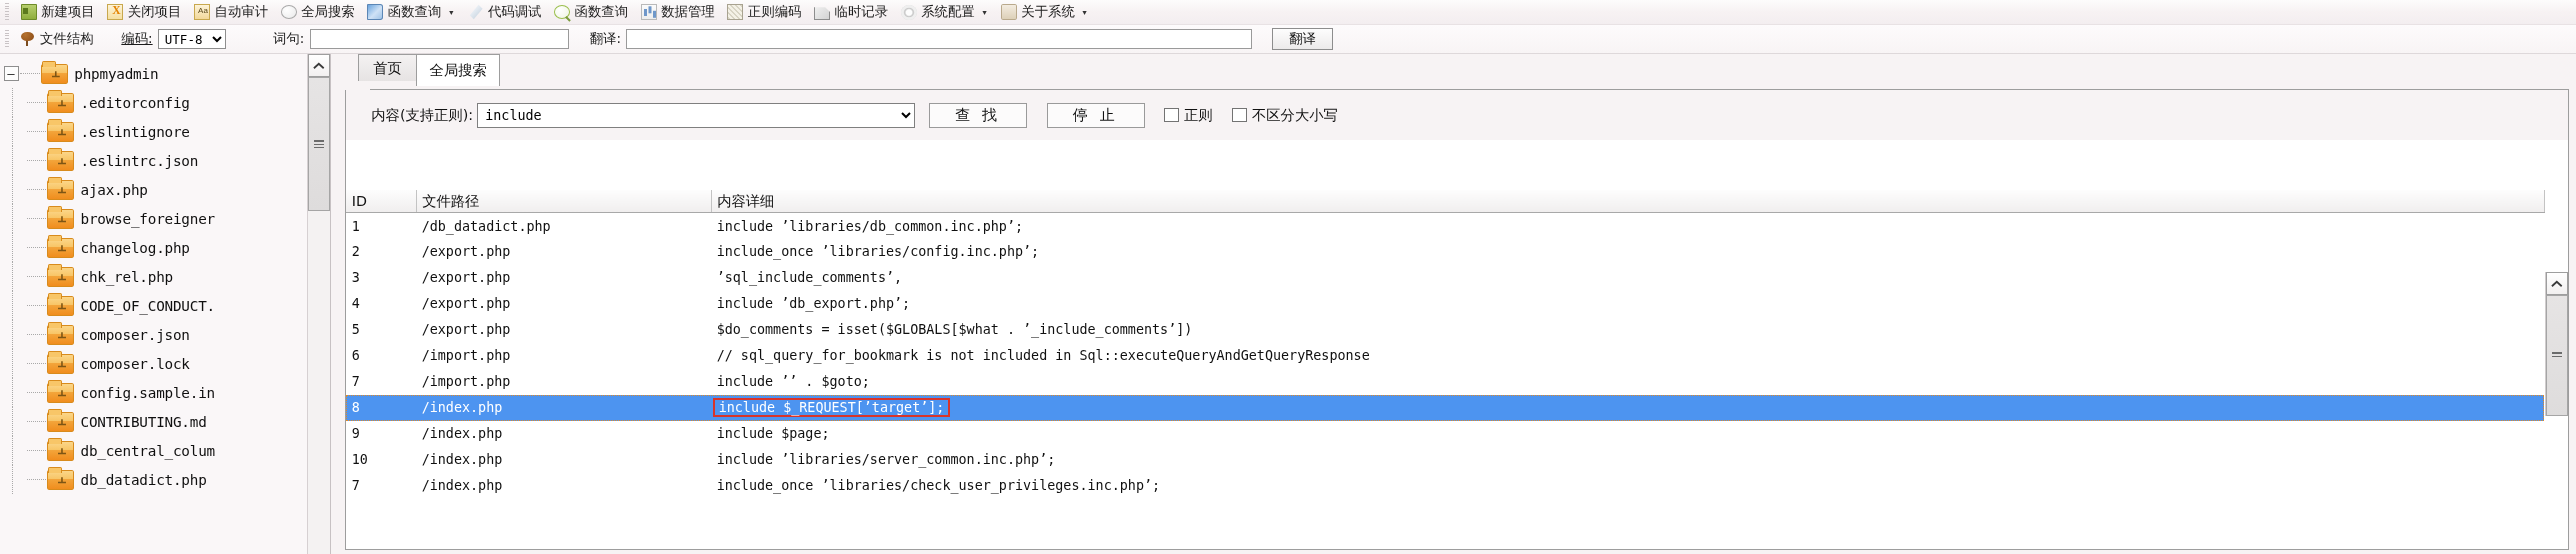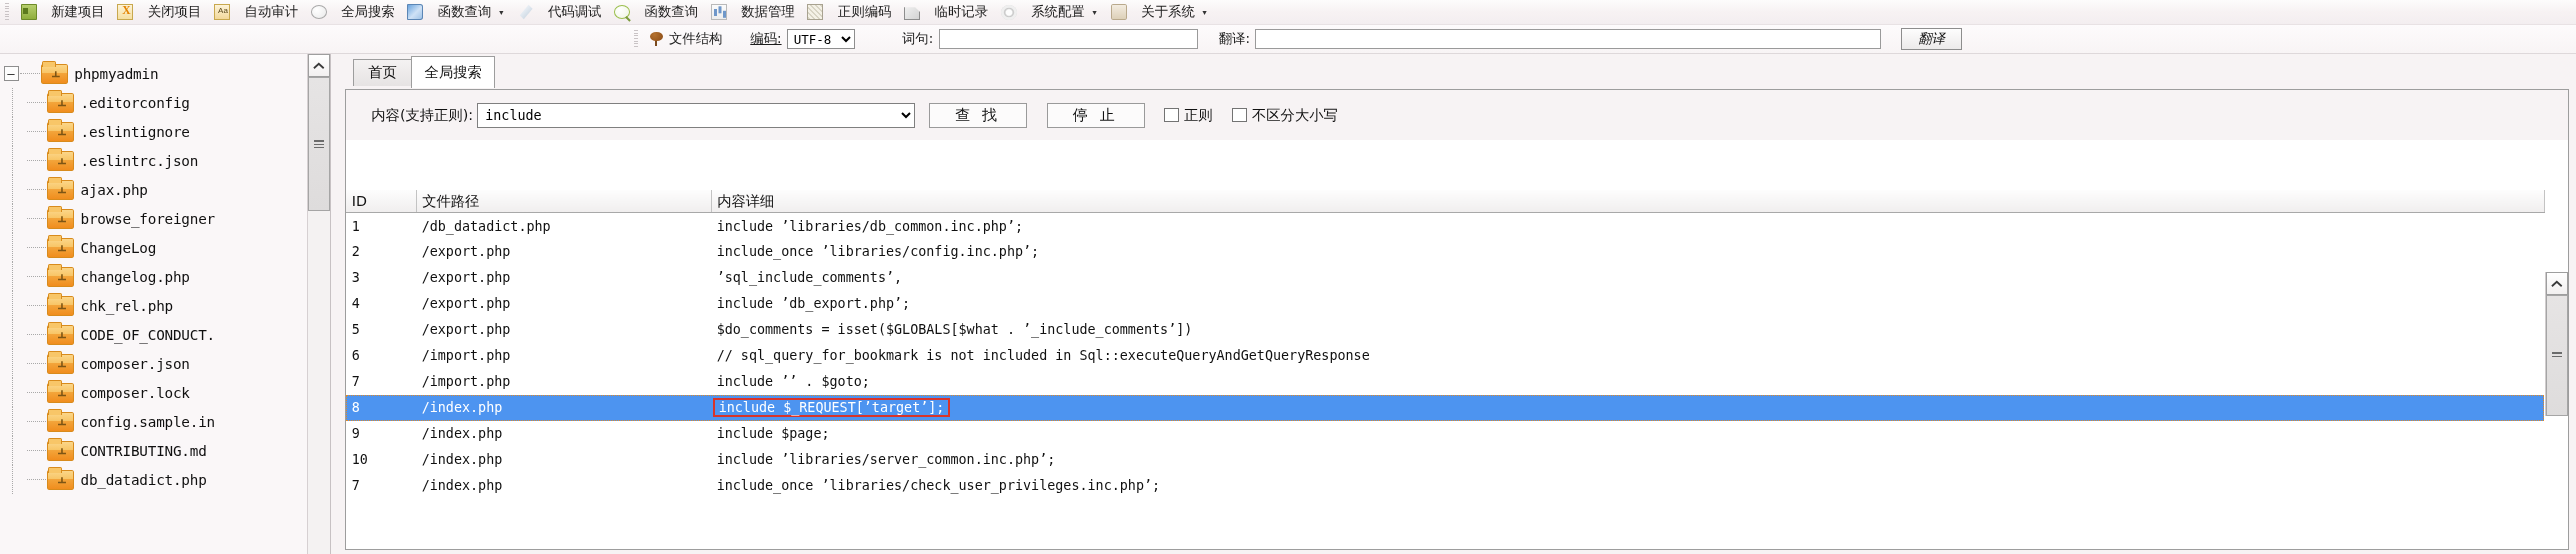--- a/index.html
+++ b/index.html
@@ -18,21 +18,21 @@
     background:linear-gradient(to bottom,#fdfcfc 0%,#f7f2f3 50%,#f3eef0 100%);
     display:flex; align-items:center;
     padding-left:5.4px;
     border-bottom:0.9px solid #e8e2e4;
   }
   .grip { width:3.6px; height:18px; margin-right:5.4px;
           background-image:repeating-linear-gradient(to bottom,#c9c3c5 0 0.9px,transparent 0.9px 2.7px);
   }
   .tb-item { display:flex; align-items:center; height:23px; padding:0 6.3px; cursor:default; white-space:nowrap; }
   .tb-ico { width:16px; height:16px; margin-right:4.5px; position:relative; flex:0 0 16px; }
-  .tb-label { font-size:13.4px; color:#1c1c1c; font-family:Liberation Sans, sans-serif; letter-spacing:0px;margin-left:10px;}
+  .tb-label { font-size:13.4px; color:#1c1c1c; font-family:Liberation Sans, sans-serif; letter-spacing:0px;}
   .tb-caret { margin-left:6.3px; font-size:7.2px; color:#333; }
 
   
   .ico-newproj{background:linear-gradient(to bottom,#b7cf6e,#8fae3c);border:0.9px solid #6d8a28;border-radius:0.9px;}
   .ico-newproj:after{content:"";position:absolute;left:1.8px;top:2.7px;width:4.5px;height:6.3px;background:#5c7a1d;}
   .ico-closeproj{background:linear-gradient(to bottom,#fdf3d8,#f5dfa0);border:0.9px solid #c8a84e;}
   .ico-closeproj:after{content:"X";position:absolute;left:0;top:-0.9px;width:16px;text-align:center;
       font:bold 11.6px "Liberation Serif",serif;color:#e38300;}
   .ico-audit{background:linear-gradient(to bottom,#fdf3d8,#f2d89a);border:0.9px solid #c8a84e;}
   .ico-audit:after{content:"Aa";position:absolute;left:0;top:0.9px;width:16px;text-align:center;
@@ -56,42 +56,41 @@
       clip-path:polygon(0 20%,70% 20%,100% 50%,100% 100%,0 100%);}
   .ico-sysconf{width:15px;height:15px;border-radius:50%;
       background:radial-gradient(circle,#fdfdfd 25%,#c9c9c9 38%,#e4e4e4 60%,#b5b5b5 100%);
       box-shadow:inset 0 0 0 2.7px #efefef;}
   .ico-about{background:linear-gradient(to bottom,#f3ece0,#ddd0b8);border:0.9px solid #b9a98c;border-radius:1.8px;}
 
   
   #toolbar2 {
     height:29px;
     background:linear-gradient(to bottom,#fdfbfc 0%,#f8f4f5 100%);
-    display:flex; align-items:center; padding-left:20px;
+    display:flex; align-items:center; padding-left:5px;
     border-bottom:0.9px solid #ded8da;
-    justify-content:center;
   }
   .t2-label { font-size:13.4px; color:#1c1c1c; font-family:"DejaVu Sans",sans-serif; white-space:nowrap; }
   .tree-ico { width:14.3px;height:14.3px;margin-right:5.4px;position:relative;flex:0 0 14.3px;}
   .tree-ico:before{content:"";position:absolute;left:5.4px;bottom:0;width:2.7px;height:6.3px;background:#7a4a1d;}
   .tree-ico:after{content:"";position:absolute;left:0.9px;top:0px;width:12.5px;height:9px;border-radius:50%;
      background:radial-gradient(circle at 35% 30%,#b5722f,#8a4b16);}
   select.enc {
     font-family:"DejaVu Sans Mono",monospace; font-size:12.5px;
     height:19.7px; width:68px; padding:0 1.8px;
     border:0.9px solid #8e8e8e; background:#fff; color:#000;
   }
   input.t2 {
     height:19.7px; border:0.9px solid #9a9a9a; background:#fff;
     font-family:"DejaVu Sans Mono",monospace; font-size:12.5px; padding:0 3.6px; color:#000;
   }
   button.t2btn {
     height:21.5px; min-width:61px;
     border:0.9px solid #8d8d8d; background:linear-gradient(to bottom,#fdfdfd,#eceaea);
-    font-family:"DejaVu Sans",sans-serif; font-size:13.4px; color:#111; cursor:pointer;font-style:italic;
+    font-family:"DejaVu Sans",sans-serif; font-size:13.4px; color:#111; cursor:pointer;
   }
 
   
   #main { display:flex; height:calc(555px - 25px - 29px); }
 
   
   #treepanel {
     width:331px; flex:0 0 331px; background:#fbf8f9;
     display:flex; flex-direction:column; position:relative;
     border-right:1.8px solid #c7c1c3;
@@ -133,21 +132,21 @@
   .sb-thumb {
     width:21.5px;background:linear-gradient(to bottom,#e6e4e4,#dedcdc);
     border:0.9px solid #a5a5a5;display:flex;align-items:center;justify-content:center;cursor:pointer;
   }
   .sb-grip{width:9.8px;height:7.2px;
     background-image:repeating-linear-gradient(to bottom,#6b6b6b 0 1.8px,transparent 1.8px 3.6px);}
 
   
   #rightpanel { flex:1; display:flex; flex-direction:column; background:#f7f3f4; min-width:0; }
 
-  #tabstrip { height:36px; display:flex; align-items:center; padding-left:22px; position:relative;}
+  #tabstrip { height:36px; display:flex; align-items:flex-start; padding-left:2px; position:relative;margin-left:25px;}
   .tab {
     height:27px; min-width:59px; padding:0 12.5px; display:flex; align-items:center; justify-content:center;
     font-family:"DejaVu Sans",sans-serif; font-size:14.3px; color:#111;
     border:0.9px solid #9d9d9d; border-bottom:none; background:linear-gradient(to bottom,#f4f2f2,#e6e3e3);
     margin-right:-0.9px; cursor:pointer; position:relative;
   }
   .tab.active { height:32px; background:#ffffff; z-index:3; border-color:#9d9d9d; }
   #tabline{position:absolute;left:14.3px;right:7.2px;bottom:0;border-bottom:1.8px solid #9d9d9d;z-index:1;}
 
   #searchpane { flex:1; background:#ffffff; border:1.8px solid #9d9d9d; border-top:none;
@@ -302,26 +301,20 @@
           <div class="tnode">
             <span class="indent"></span>
             <span class="dots"></span>
             <span class="folder"></span>
             <span class="tlabel">browse_foreigner</span>
           </div>
           <div class="tnode">
             <span class="indent"></span>
             <span class="dots"></span>
             <span class="folder"></span>
-            <span class="tlabel">ChangeLog</span>
-          </div>
-          <div class="tnode">
-            <span class="indent"></span>
-            <span class="dots"></span>
-            <span class="folder"></span>
             <span class="tlabel">changelog.php</span>
           </div>
           <div class="tnode">
             <span class="indent"></span>
             <span class="dots"></span>
             <span class="folder"></span>
             <span class="tlabel">chk_rel.php</span>
           </div>
           <div class="tnode">
             <span class="indent"></span>
@@ -345,20 +338,26 @@
             <span class="indent"></span>
             <span class="dots"></span>
             <span class="folder"></span>
             <span class="tlabel">config.sample.in</span>
           </div>
           <div class="tnode">
             <span class="indent"></span>
             <span class="dots"></span>
             <span class="folder"></span>
             <span class="tlabel">CONTRIBUTING.md</span>
+          </div>
+          <div class="tnode">
+            <span class="indent"></span>
+            <span class="dots"></span>
+            <span class="folder"></span>
+            <span class="tlabel">db_central_colum</span>
           </div>
           <div class="tnode">
             <span class="indent"></span>
             <span class="dots"></span>
             <span class="folder"></span>
             <span class="tlabel">db_datadict.php</span>
           </div>
         </div>
       <div class="vscroll">
         <div class="sb-btn">

